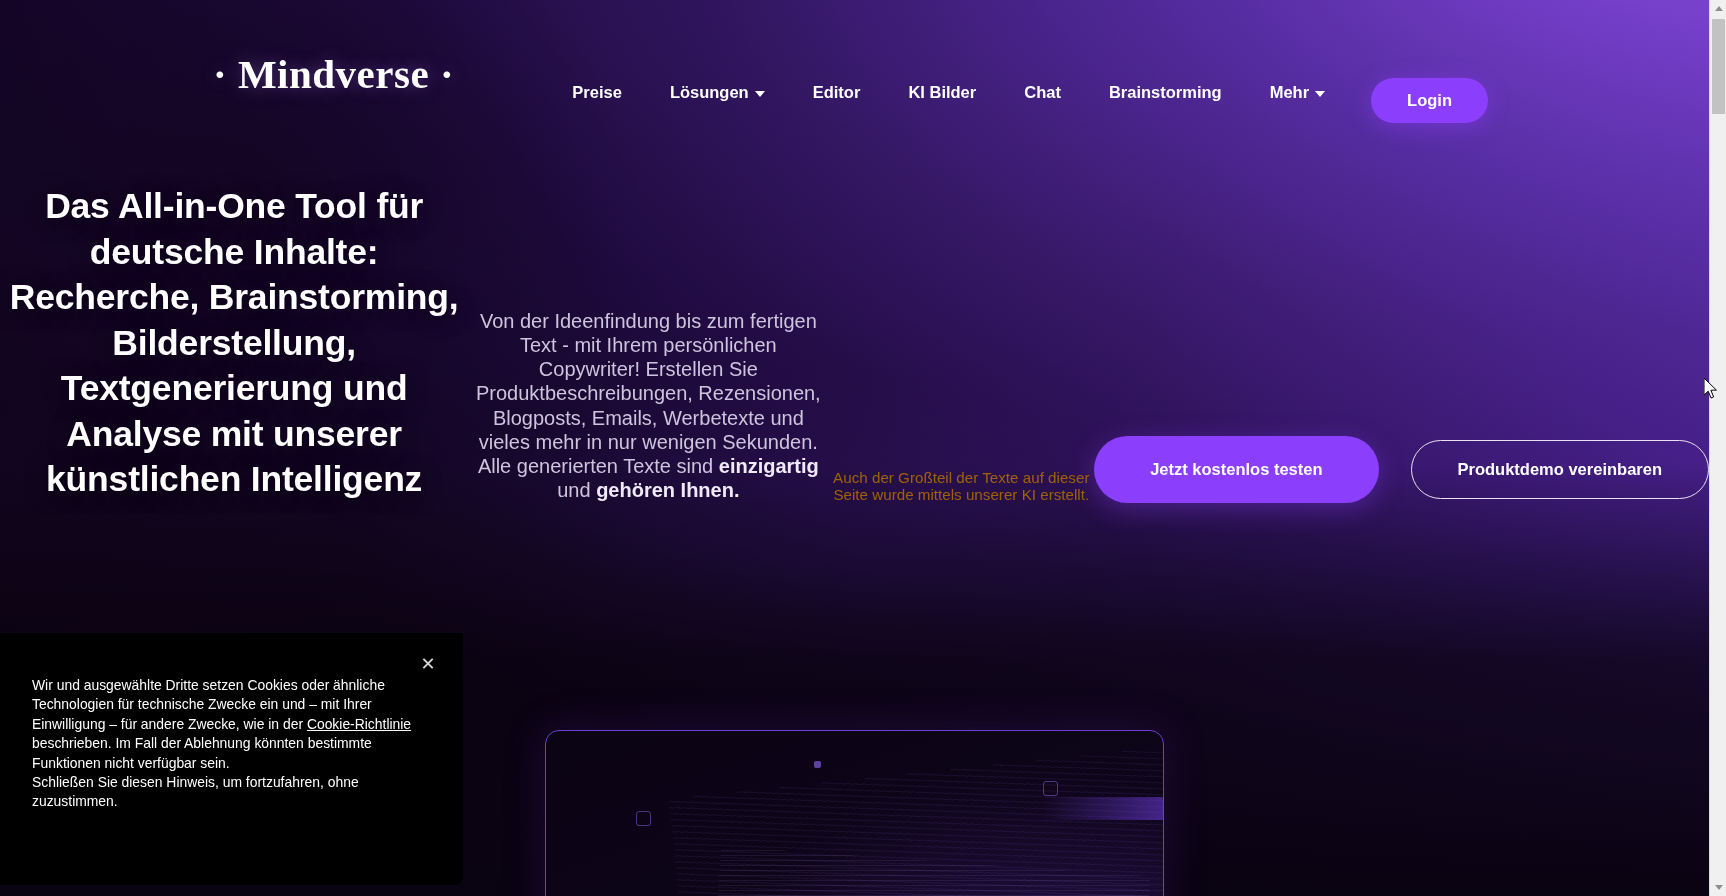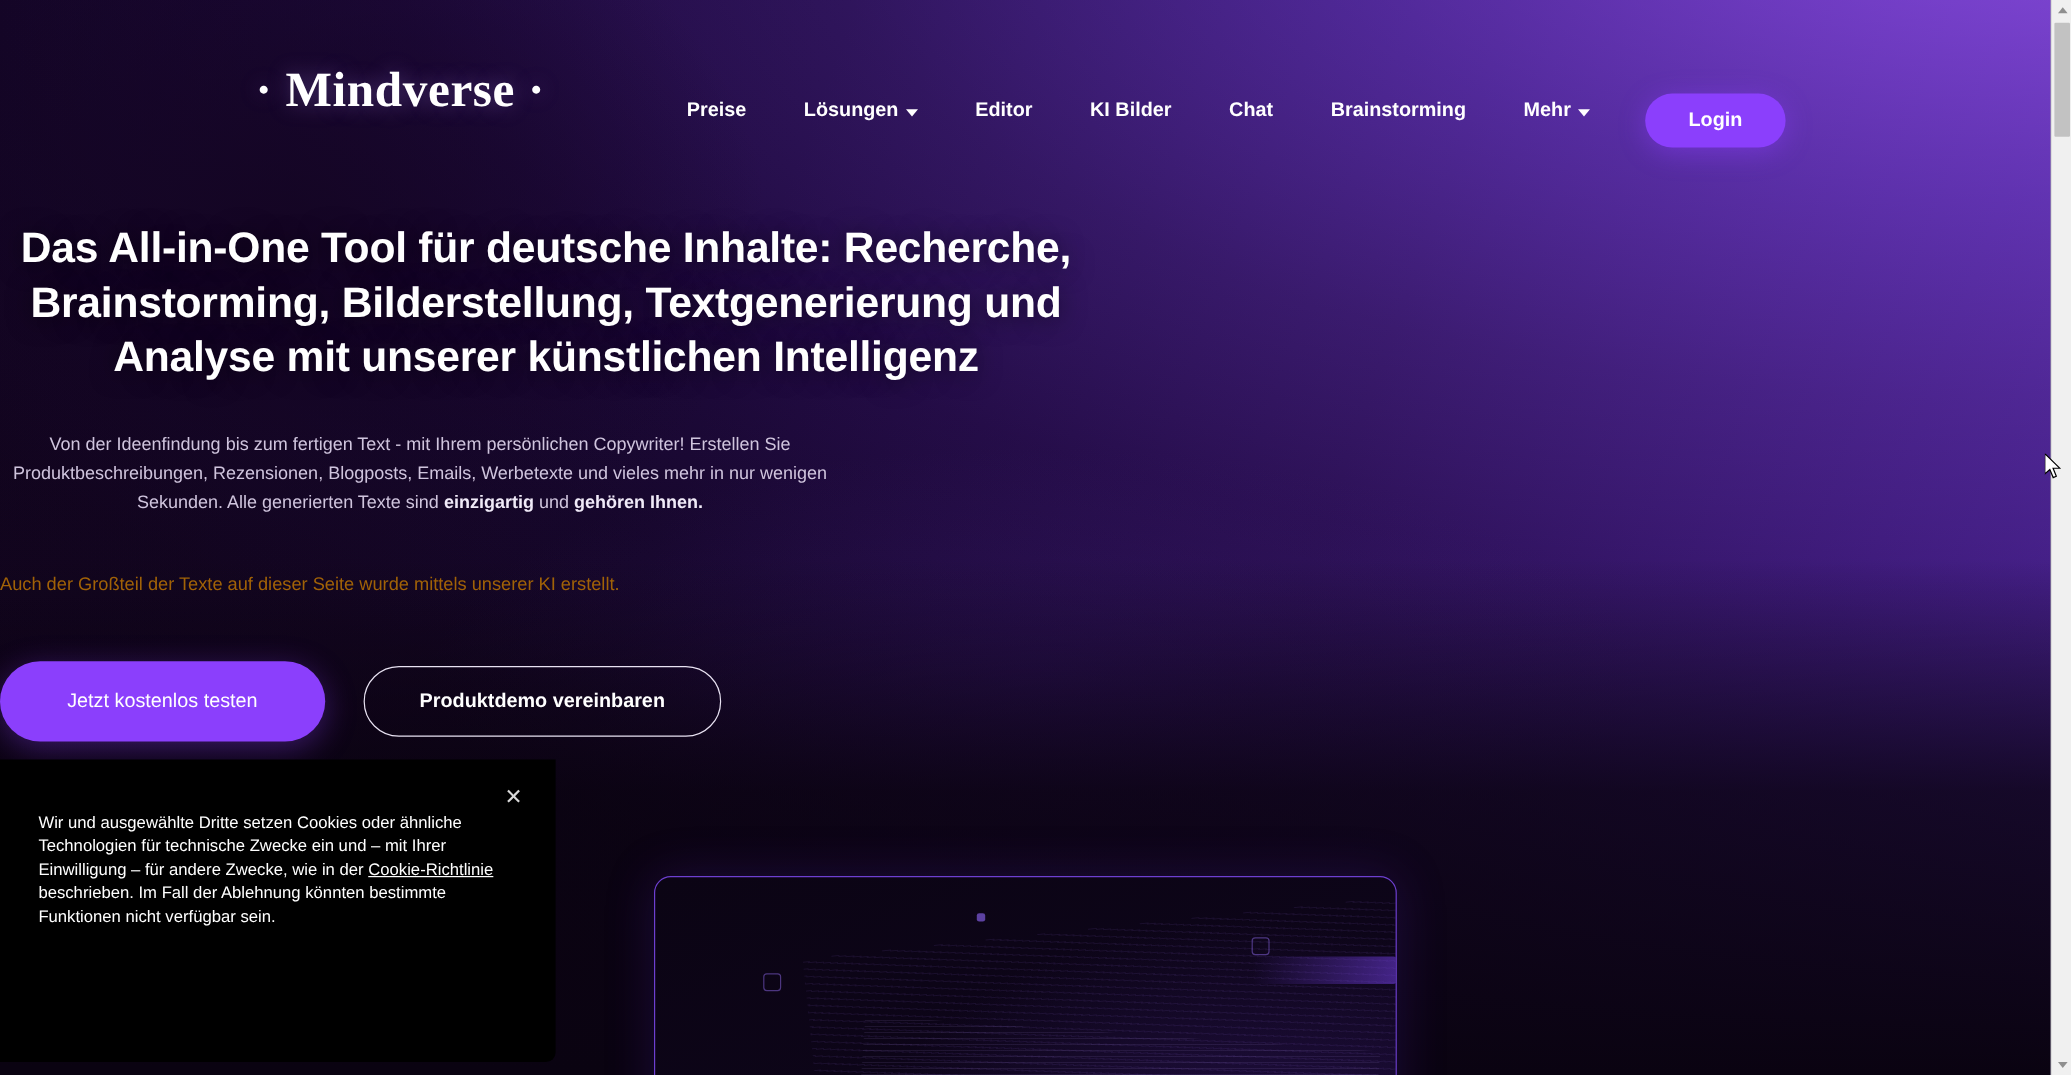--- a/index.html
+++ b/index.html
@@ -77,57 +77,57 @@
     border:none; border-radius:999px;
     padding:13px 36px; cursor:pointer;
     white-space:nowrap;
     box-shadow:0 4px 22px rgba(139,63,252,.45);
     margin-top:16px;
   }
 
   
   .hero{
     position:absolute; top:0; left:0; right:17px;
-    display:flex; flex-direction:column; align-items:flex-start;
+    display:flex; flex-direction:row; align-items:flex-end;
     z-index:4;
   }
   .hero-title{
     margin-top:184px;
     width:910px;
     text-align:center;
     color:#ffffff;
     font-size:35.5px;
     line-height:45.5px;
     font-weight:700;
     letter-spacing:-.2px;
     text-shadow:0 2px 20px rgba(0,0,0,.55);
   }
   .hero-sub{
     margin-top:38px;
     width:700px;
     text-align:center;
     color:#cfc4dd;
-    font-size:15px;
+    font-size:20px;
     line-height:24.2px;
     font-weight:400;
   }
   .hero-sub b{ color:#f0eaf8; font-weight:700; }
   .hero-note{
     margin-top:48px;
     text-align:center;
     color:#a16207;
     font-size:15.2px;
   }
   .cta-row{
     margin-top:55px;
     display:flex; align-items:center; gap:32px;
   }
   .btn-primary{
     background:#8b3ffc; color:#fff;
-    font-size:16.5px; font-weight:400;
+    font-size:16.5px; font-weight:700;
     border:none; border-radius:999px;
     padding:24px 56px; cursor:pointer; white-space:nowrap;
     box-shadow:0 6px 26px rgba(139,63,252,.35);
   }
   .btn-outline{
     background:transparent; color:#fff;
     font-size:16.5px; font-weight:700;
     border:1.4px solid #e8e2f2; border-radius:999px;
     padding:19px 46px; cursor:pointer; white-space:nowrap;
   }
@@ -291,20 +291,21 @@
     <div class="dot-sq" style="left:90px; top:80px;"></div>
     <div class="dot-sq" style="left:497px; top:50px;"></div>
     <div class="dot-sm" style="left:268px; top:30px;"></div>
 
   </div>
 
   <aside class="cookie">
     <div class="cookie-close">✕</div>
     <div class="cookie-body">
       <p class="cookie-p"><span>Wir und ausgewählte Dritte setzen Cookies oder ähnliche Technologien für technische Zwecke ein und – mit Ihrer Einwilligung – für andere Zwecke, wie in der </span><a href="#">Cookie-Richtlinie</a><span> beschrieben. Im Fall der Ablehnung könnten bestimmte Funktionen nicht verfügbar sein.</span></p>
+      <p class="cookie-p">Schließen Sie diesen Hinweis, um fortzufahren, ohne zuzustimmen.</p>
     </div>
   </aside>
 
   <div class="scrollbar">
     <div class="sb-arrow-top">
       <span class="tri-up"></span>
     </div>
     <div class="sb-thumb"></div>
     <div class="sb-arrow-bottom">
       <span class="tri-down"></span>

